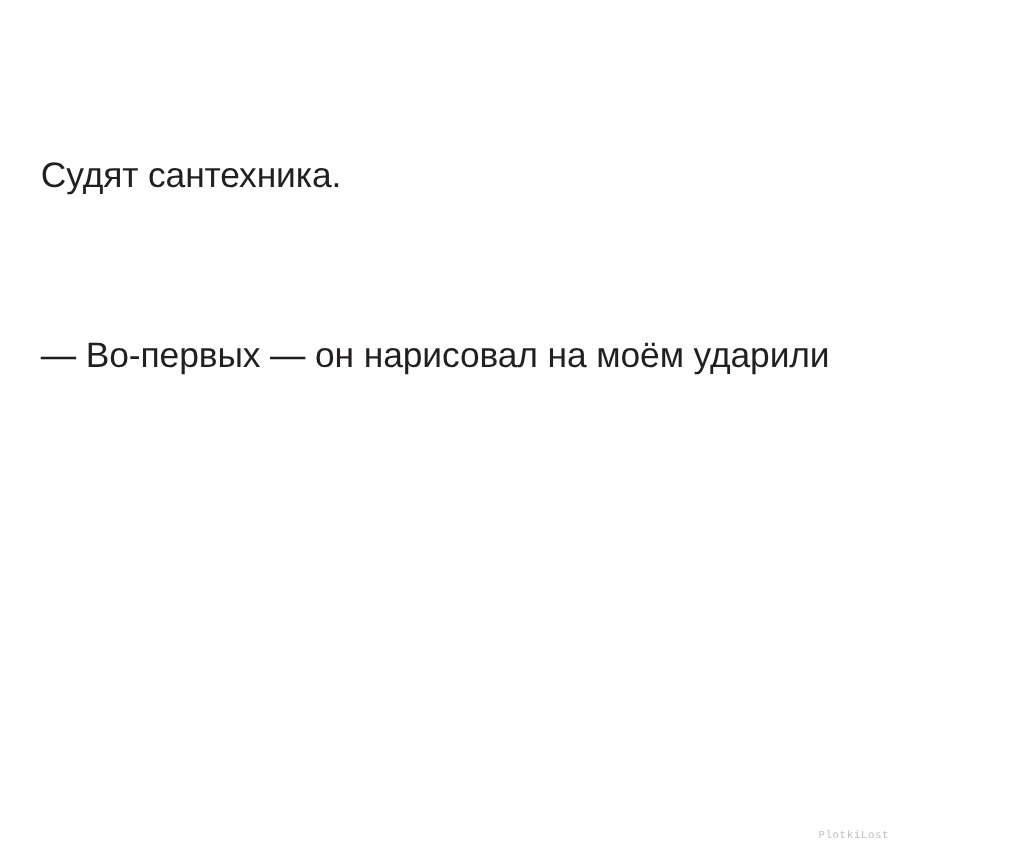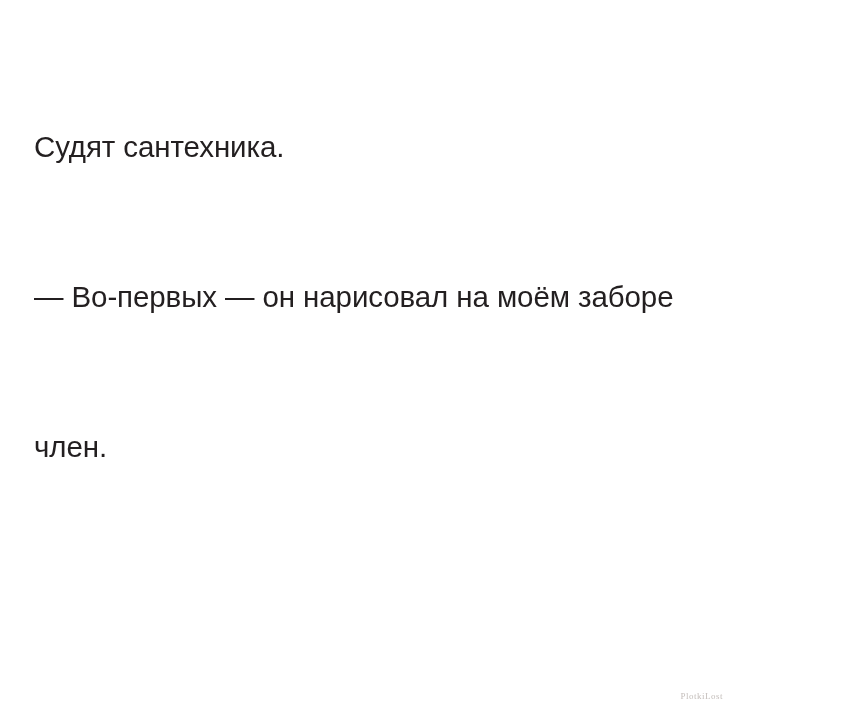--- a/index.html
+++ b/index.html
@@ -27,39 +27,38 @@
     line-height: 50px;
     letter-spacing: -0.1px;
     white-space: pre-wrap;
   }
   .line {
     display: block;
     white-space: pre-wrap;
   }
   .watermark {
     position: absolute;
-    right: 28px;
+    right: 10px;
     bottom: 8px;
-    font-family: Liberation Serif, serif;
+    font-family: Liberation Mono, monospace;
     font-size: 9px;
     letter-spacing: 0.5px;
     color: #b9b2ae;
     opacity: 0.85;
     user-select: none;
     text-align: right;
   }
 </style>
 </head>
 <body>
 
 <div class="page">
   <div class="joke-body">
     <span class="line">Судят сантехника.</span>
-    <span class="line">— Во-первых — он нарисовал на моём заборе</span>
-    <span class="line">член.</span>
+    <span class="line">— Во-первых — он нарисовал на моём ударили</span>
     
     
     
     
     
     
     
     
     
   </div>

